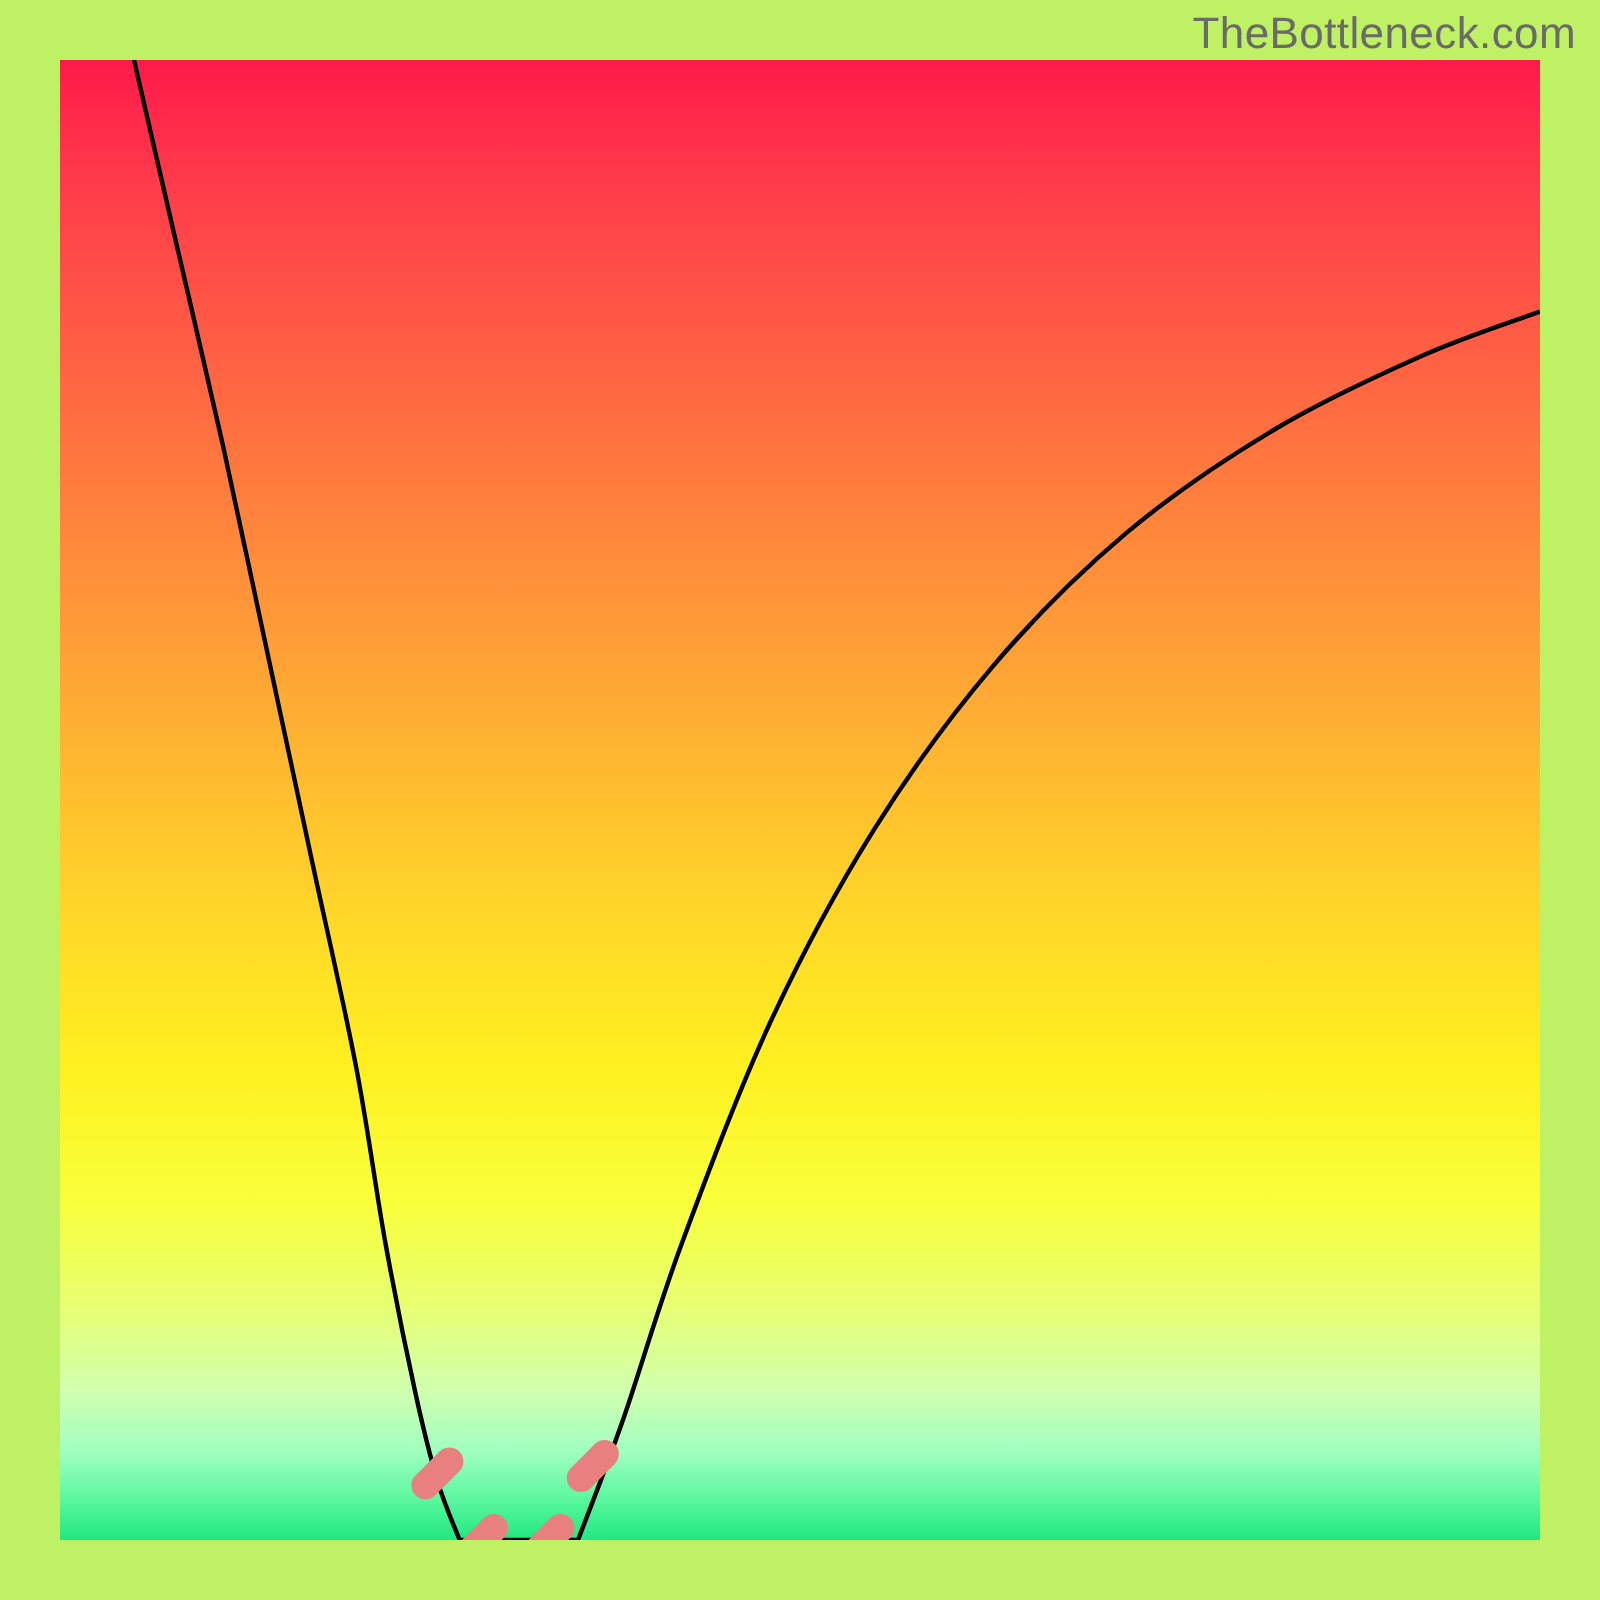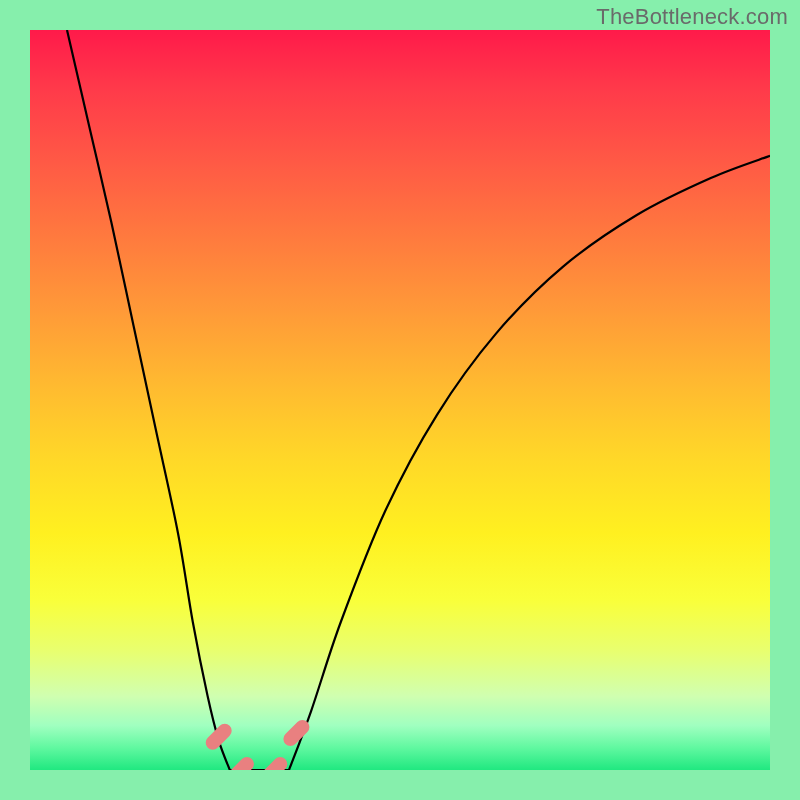--- a/index.html
+++ b/index.html
@@ -8,21 +8,21 @@
     width: 800px;
     height: 800px;
     background: #000;
     overflow: hidden;
     font-family: Arial, Helvetica, sans-serif;
   }
   .frame {
     position: relative;
     width: 800px;
     height: 800px;
-    background: #86efac;
+    background: #bef264;
   }
   .plot-area {
     position: absolute;
     left: 30px;
     top: 30px;
     width: 740px;
     height: 740px;
     overflow: hidden;
   }
   .bg-gradient {

